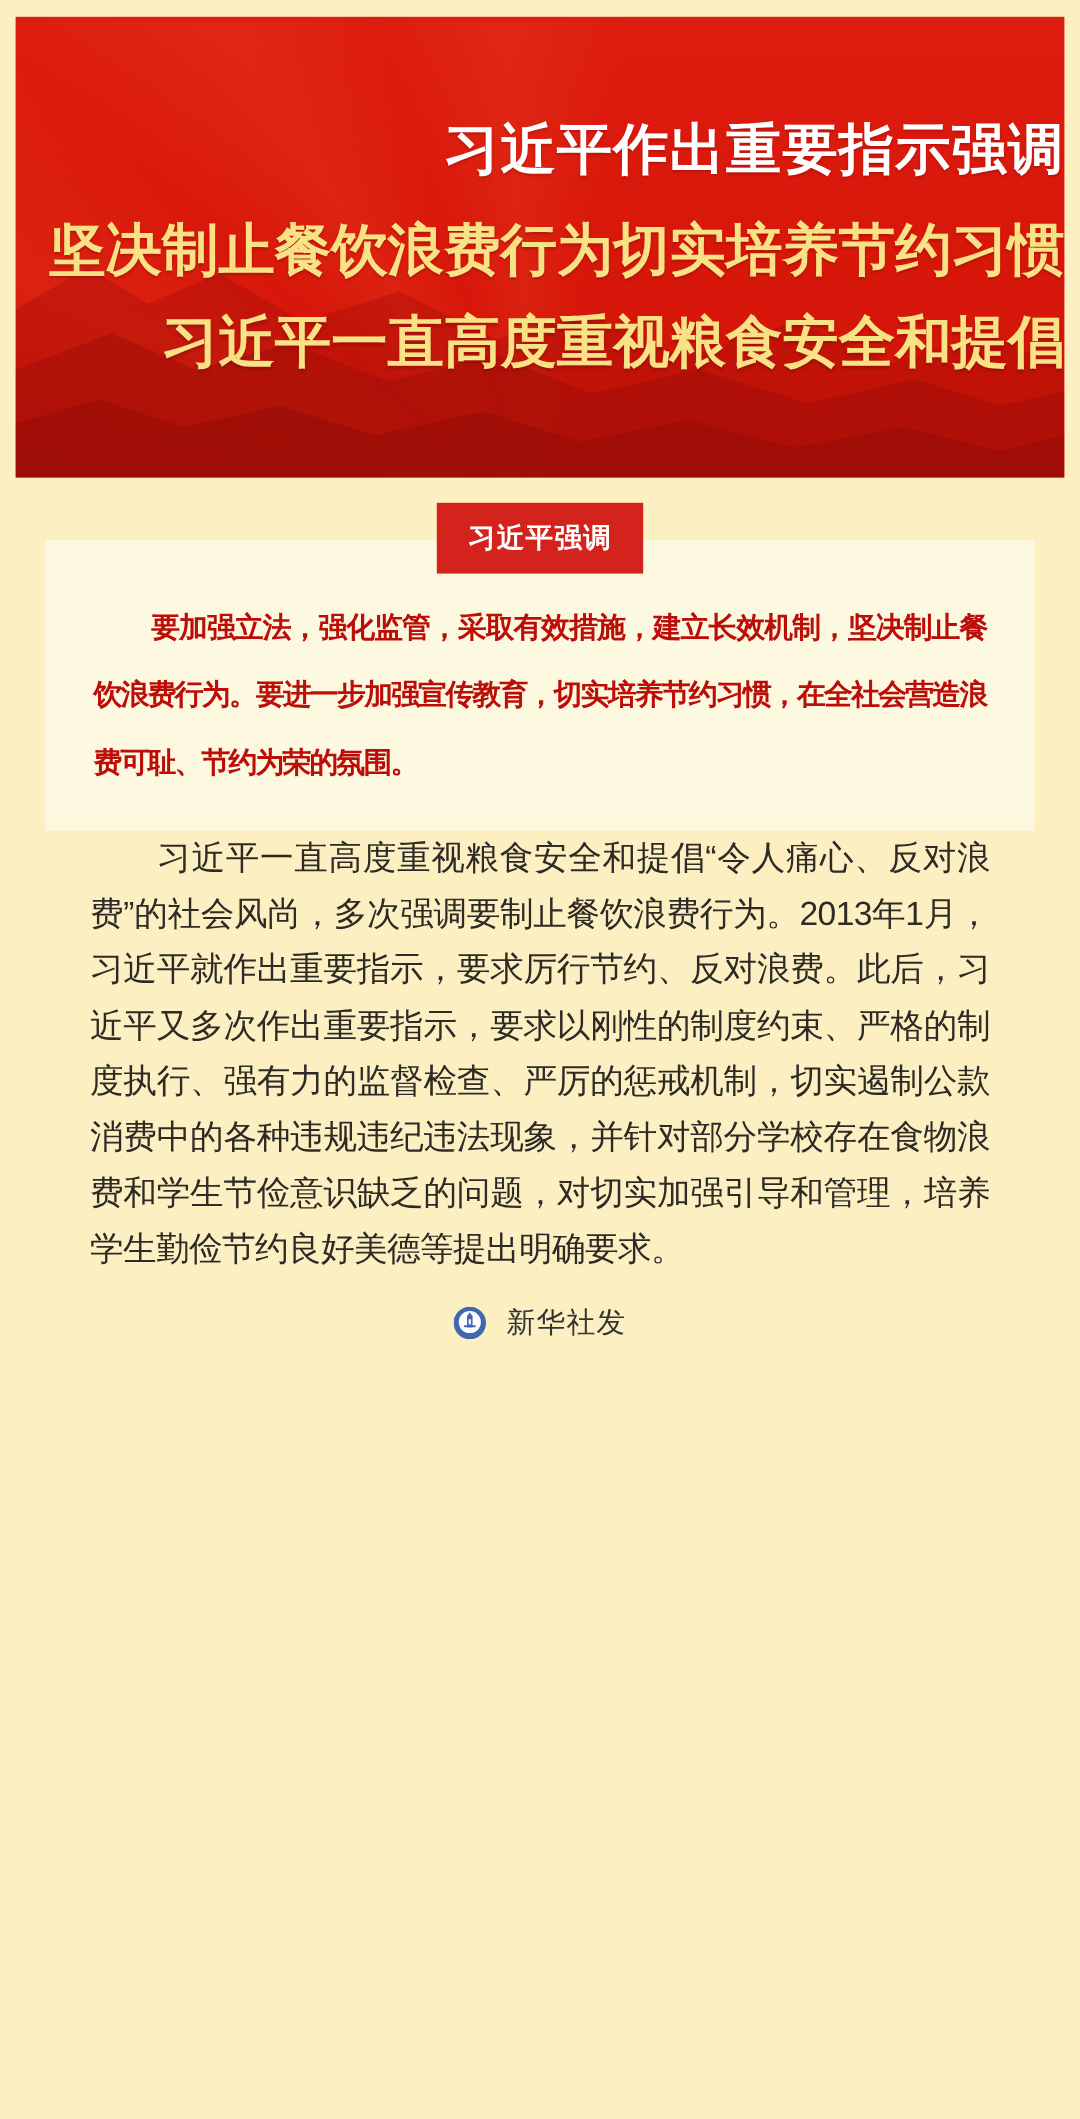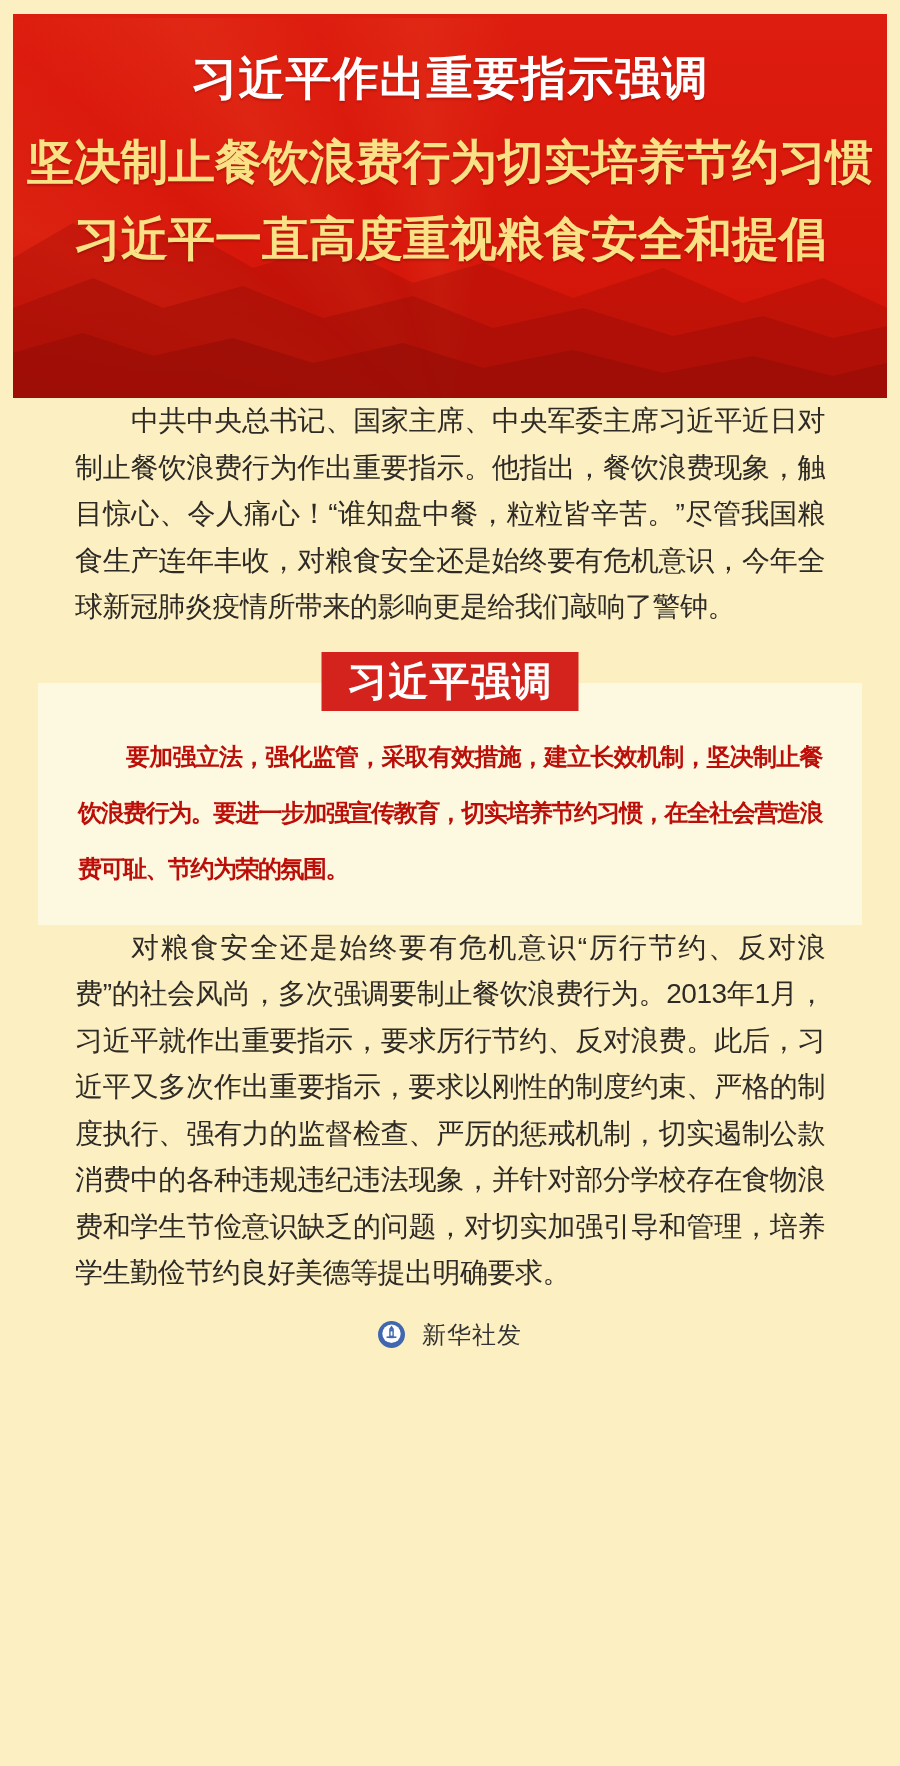--- a/index.html
+++ b/index.html
@@ -17,21 +17,21 @@
     position:absolute;left:-200px;right:-200px;bottom:-40px;height:420px;
     background:conic-gradient(from 200deg at 50% 100%,
       rgba(255,120,60,0) 0deg, rgba(255,130,70,.10) 12deg, rgba(255,120,60,0) 24deg,
       rgba(255,130,70,.10) 38deg, rgba(255,120,60,0) 52deg,
       rgba(255,130,70,.12) 66deg, rgba(255,120,60,0) 80deg,
       rgba(255,130,70,.10) 96deg, rgba(255,120,60,0) 112deg,
       rgba(255,130,70,.10) 128deg, rgba(255,120,60,0) 142deg,
       rgba(255,130,70,.10) 156deg, rgba(255,120,60,0) 170deg);
   }
   .banner svg.mountains{position:absolute;left:0;bottom:0;width:100%;height:230px;display:block;}
-  .banner-titles{position:relative;z-index:3;text-align:center;padding-top:40px;}
+  .banner-titles{position:relative;z-index:3;text-align:right;padding-top:86px;}
   .t1{
     color:#ffffff;font-size:46px;font-weight:900;letter-spacing:1px;
     line-height:48px;margin:0 0 35px 0;
     text-shadow:0 2px 2px rgba(120,10,5,.35);
   }
   .t2,.t3{
     color:#f9e186;font-size:47px;font-weight:700;letter-spacing:0px;
     line-height:49px;margin:0 0 28px 0;
     text-shadow:0 2px 2px rgba(120,10,5,.4);
   }
@@ -46,21 +46,21 @@
   .p2{margin-top:52px;}
   .p3{margin-top:31px;}
   
   .quote-wrap{position:relative;margin:52px -37px 0 -37px;}
   .quote-box{
     background:#fdf8e0;padding:46px 40px 28px 40px;min-height:137px;
   }
   .quote-badge{
     position:absolute;top:-31px;left:50%;transform:translateX(-50%);
     background:#d3231c;color:#ffffff;white-space:nowrap;
-    font-size:40px;font-weight:900;letter-spacing:1px;
+    font-size:23px;font-weight:900;letter-spacing:1px;
     padding:11px 26px;line-height:37px;
   }
   .quote-text{
     margin:0;color:#bc0e09;font-weight:900;font-size:24px;line-height:56px;
     letter-spacing:-1.5px;text-align:justify;text-indent:2em;
   }
   
   .footer{
     margin-top:22px;display:flex;align-items:center;justify-content:center;gap:17px;
   }
@@ -79,30 +79,29 @@
   </svg>
   <div class="banner-titles">
     <div class="t1">习近平作出重要指示强调</div>
     <div class="t2">坚决制止餐饮浪费行为切实培养节约习惯</div>
     <div class="t3">习近平一直高度重视粮食安全和提倡</div>
   </div>
 </div>
 
 <div class="content">
 
-  <p class="para p1">中共中央总书记、国家主席、中央军委主席习近平近日对制止餐饮浪费行为作出重要指示。他指出，餐饮浪费现象，触目惊心、令人痛心！“谁知盘中餐，粒粒皆辛苦。”尽管我国粮食生产连年丰收，对粮食安全还是始终要有危机意识，今年全球新冠肺炎疫情所带来的影响更是给我们敲响了警钟。</p>
 
   <div class="quote-wrap">
     <div class="quote-badge">习近平强调</div>
     <div class="quote-box">
       <p class="quote-text">要加强立法，强化监管，采取有效措施，建立长效机制，坚决制止餐饮浪费行为。要进一步加强宣传教育，切实培养节约习惯，在全社会营造浪费可耻、节约为荣的氛围。</p>
     </div>
   </div>
 
-  <p class="para p2">对粮食安全还是始终要有危机意识“厉行节约、反对浪费”的社会风尚，多次强调要制止餐饮浪费行为。2013年1月，习近平就作出重要指示，要求厉行节约、反对浪费。此后，习近平又多次作出重要指示，要求以刚性的制度约束、严格的制度执行、强有力的监督检查、严厉的惩戒机制，切实遏制公款消费中的各种违规违纪违法现象，并针对部分学校存在食物浪费和学生节俭意识缺乏的问题，对切实加强引导和管理，培养学生勤俭节约良好美德等提出明确要求。</p>
+  <p class="para p2">习近平一直高度重视粮食安全和提倡“令人痛心、反对浪费”的社会风尚，多次强调要制止餐饮浪费行为。2013年1月，习近平就作出重要指示，要求厉行节约、反对浪费。此后，习近平又多次作出重要指示，要求以刚性的制度约束、严格的制度执行、强有力的监督检查、严厉的惩戒机制，切实遏制公款消费中的各种违规违纪违法现象，并针对部分学校存在食物浪费和学生节俭意识缺乏的问题，对切实加强引导和管理，培养学生勤俭节约良好美德等提出明确要求。</p>
 
 
   <div class="footer">
     <svg class="logo" viewBox="0 0 27 27">
       <circle cx="13.5" cy="13.5" r="13.5" fill="#4067b0"></circle>
       <circle cx="13.5" cy="12.8" r="9.2" fill="#ffffff"></circle>
       <rect x="11.2" y="8.2" width="4.6" height="9" fill="#4067b0"></rect>
       <polygon points="13.5,4.6 10.8,8.6 16.2,8.6" fill="#4067b0"></polygon>
       <rect x="8.6" y="15.4" width="9.8" height="1.6" fill="#4067b0"></rect>
       <rect x="12.6" y="10.4" width="1.8" height="4.2" fill="#ffffff"></rect>

